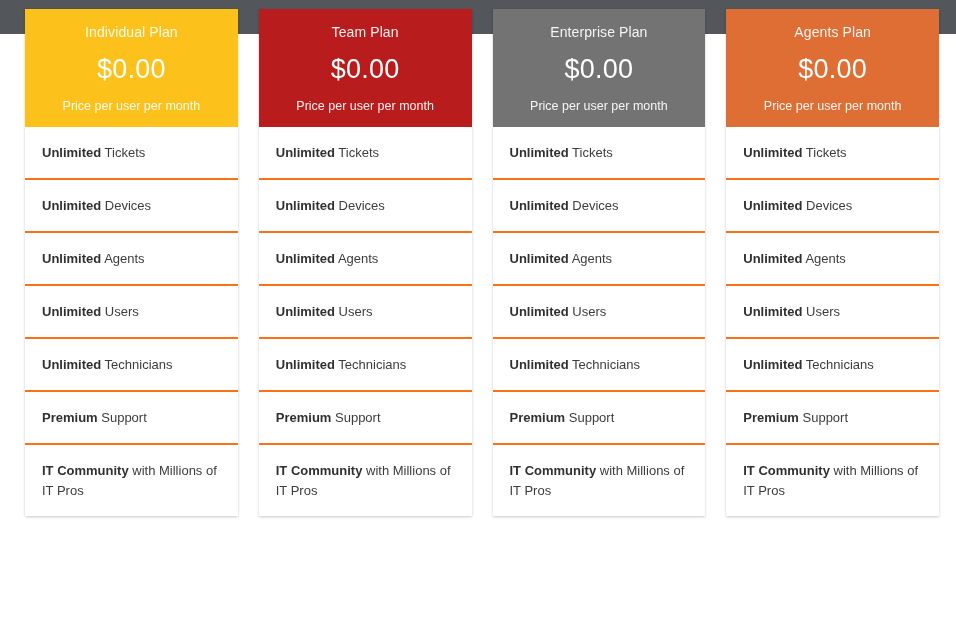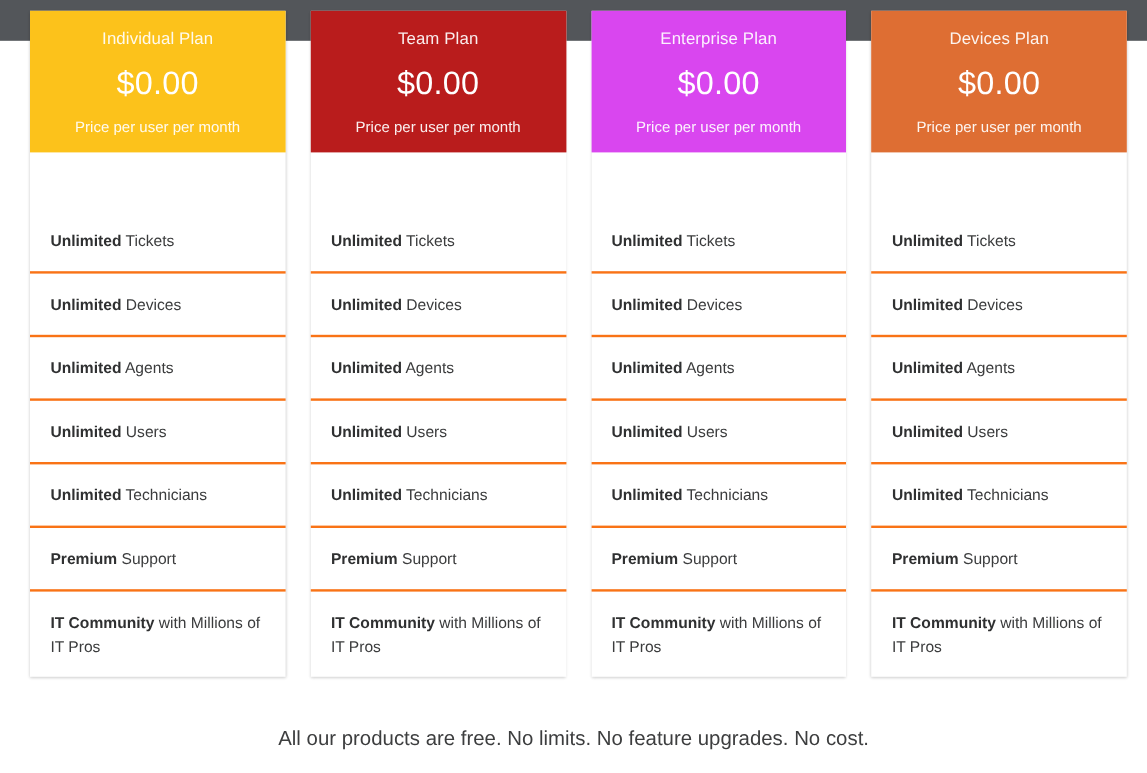--- a/index.html
+++ b/index.html
@@ -42,21 +42,20 @@
     display: flex;
     gap: 21px;
   }
 
   .plan-card {
     width: 213px;
     background: #ffffff;
     box-shadow: 0 1px 3px rgba(0,0,0,0.12), 0 1px 2px rgba(0,0,0,0.10);
     display: flex;
     flex-direction: column;
-    gap: 48px;
   }
 
   .plan-header {
     height: 118px;
     padding: 14px 10px 0 10px;
     text-align: center;
     color: #ffffff;
     display: flex;
     flex-direction: column;
     align-items: center;
@@ -156,48 +155,47 @@
           <div class="feature-row"><b>Unlimited</b><span> Tickets</span></div>
           <div class="feature-row"><b>Unlimited</b><span> Devices</span></div>
           <div class="feature-row"><b>Unlimited</b><span> Agents</span></div>
           <div class="feature-row"><b>Unlimited</b><span> Users</span></div>
           <div class="feature-row"><b>Unlimited</b><span> Technicians</span></div>
           <div class="feature-row"><b>Premium</b><span> Support</span></div>
           <div class="feature-row"><b>IT Community</b><span> with Millions of IT Pros</span></div>
         </div>
       </div>
       <div class="plan-card">
-        <div class="plan-header" style="background: #d946ef;">
+        <div class="plan-header" style="background: #737373;">
           <div class="plan-name">Enterprise Plan</div>
           <div class="plan-price">$0.00</div>
           <div class="plan-period">Price per user per month</div>
         </div>
         <div class="features">
           <div class="feature-row"><b>Unlimited</b><span> Tickets</span></div>
           <div class="feature-row"><b>Unlimited</b><span> Devices</span></div>
           <div class="feature-row"><b>Unlimited</b><span> Agents</span></div>
           <div class="feature-row"><b>Unlimited</b><span> Users</span></div>
           <div class="feature-row"><b>Unlimited</b><span> Technicians</span></div>
           <div class="feature-row"><b>Premium</b><span> Support</span></div>
           <div class="feature-row"><b>IT Community</b><span> with Millions of IT Pros</span></div>
         </div>
       </div>
       <div class="plan-card">
         <div class="plan-header" style="background: rgb(222, 110, 51);">
-          <div class="plan-name">Devices Plan</div>
+          <div class="plan-name">Agents Plan</div>
           <div class="plan-price">$0.00</div>
           <div class="plan-period">Price per user per month</div>
         </div>
         <div class="features">
           <div class="feature-row"><b>Unlimited</b><span> Tickets</span></div>
           <div class="feature-row"><b>Unlimited</b><span> Devices</span></div>
           <div class="feature-row"><b>Unlimited</b><span> Agents</span></div>
           <div class="feature-row"><b>Unlimited</b><span> Users</span></div>
           <div class="feature-row"><b>Unlimited</b><span> Technicians</span></div>
           <div class="feature-row"><b>Premium</b><span> Support</span></div>
           <div class="feature-row"><b>IT Community</b><span> with Millions of IT Pros</span></div>
         </div>
       </div>
     </div>
 
-  <div id="tagline">All our products are free. No limits. No feature upgrades. No cost.</div>
 
 </div>
 
 </body></html>

